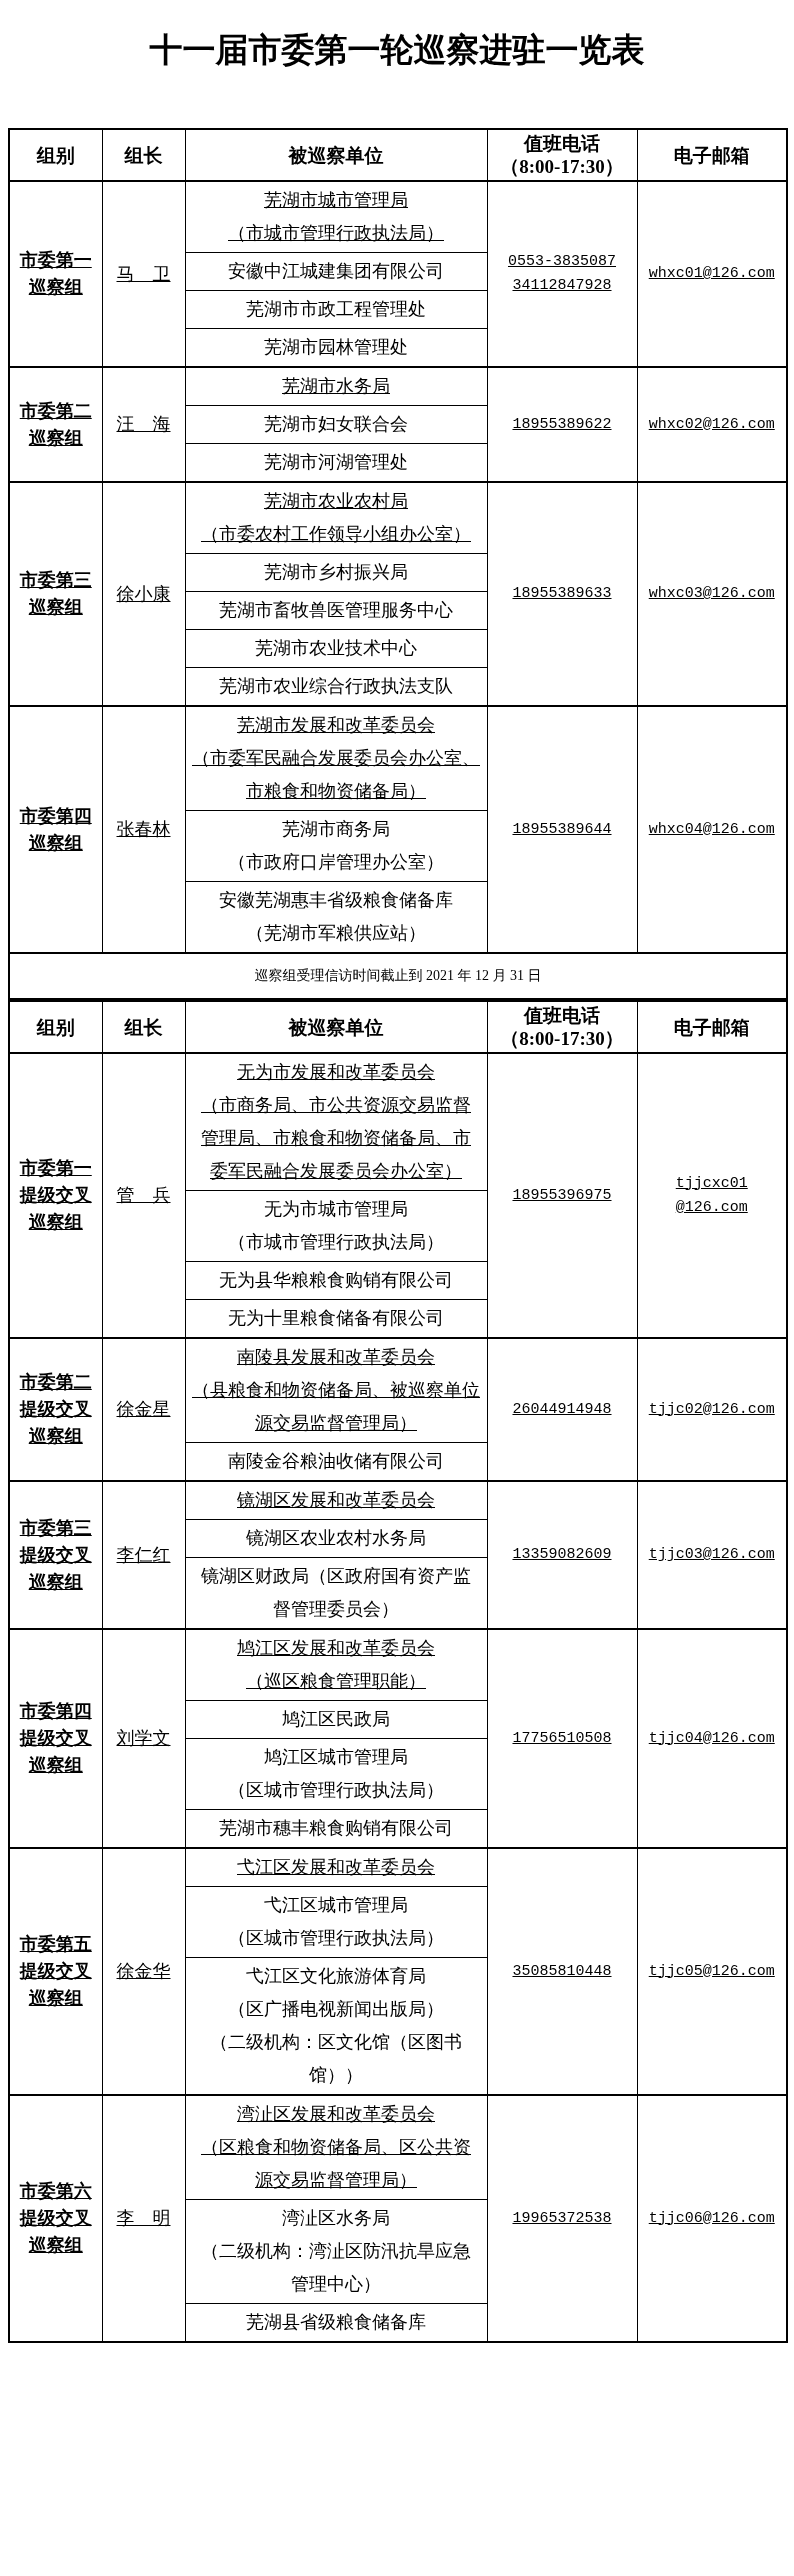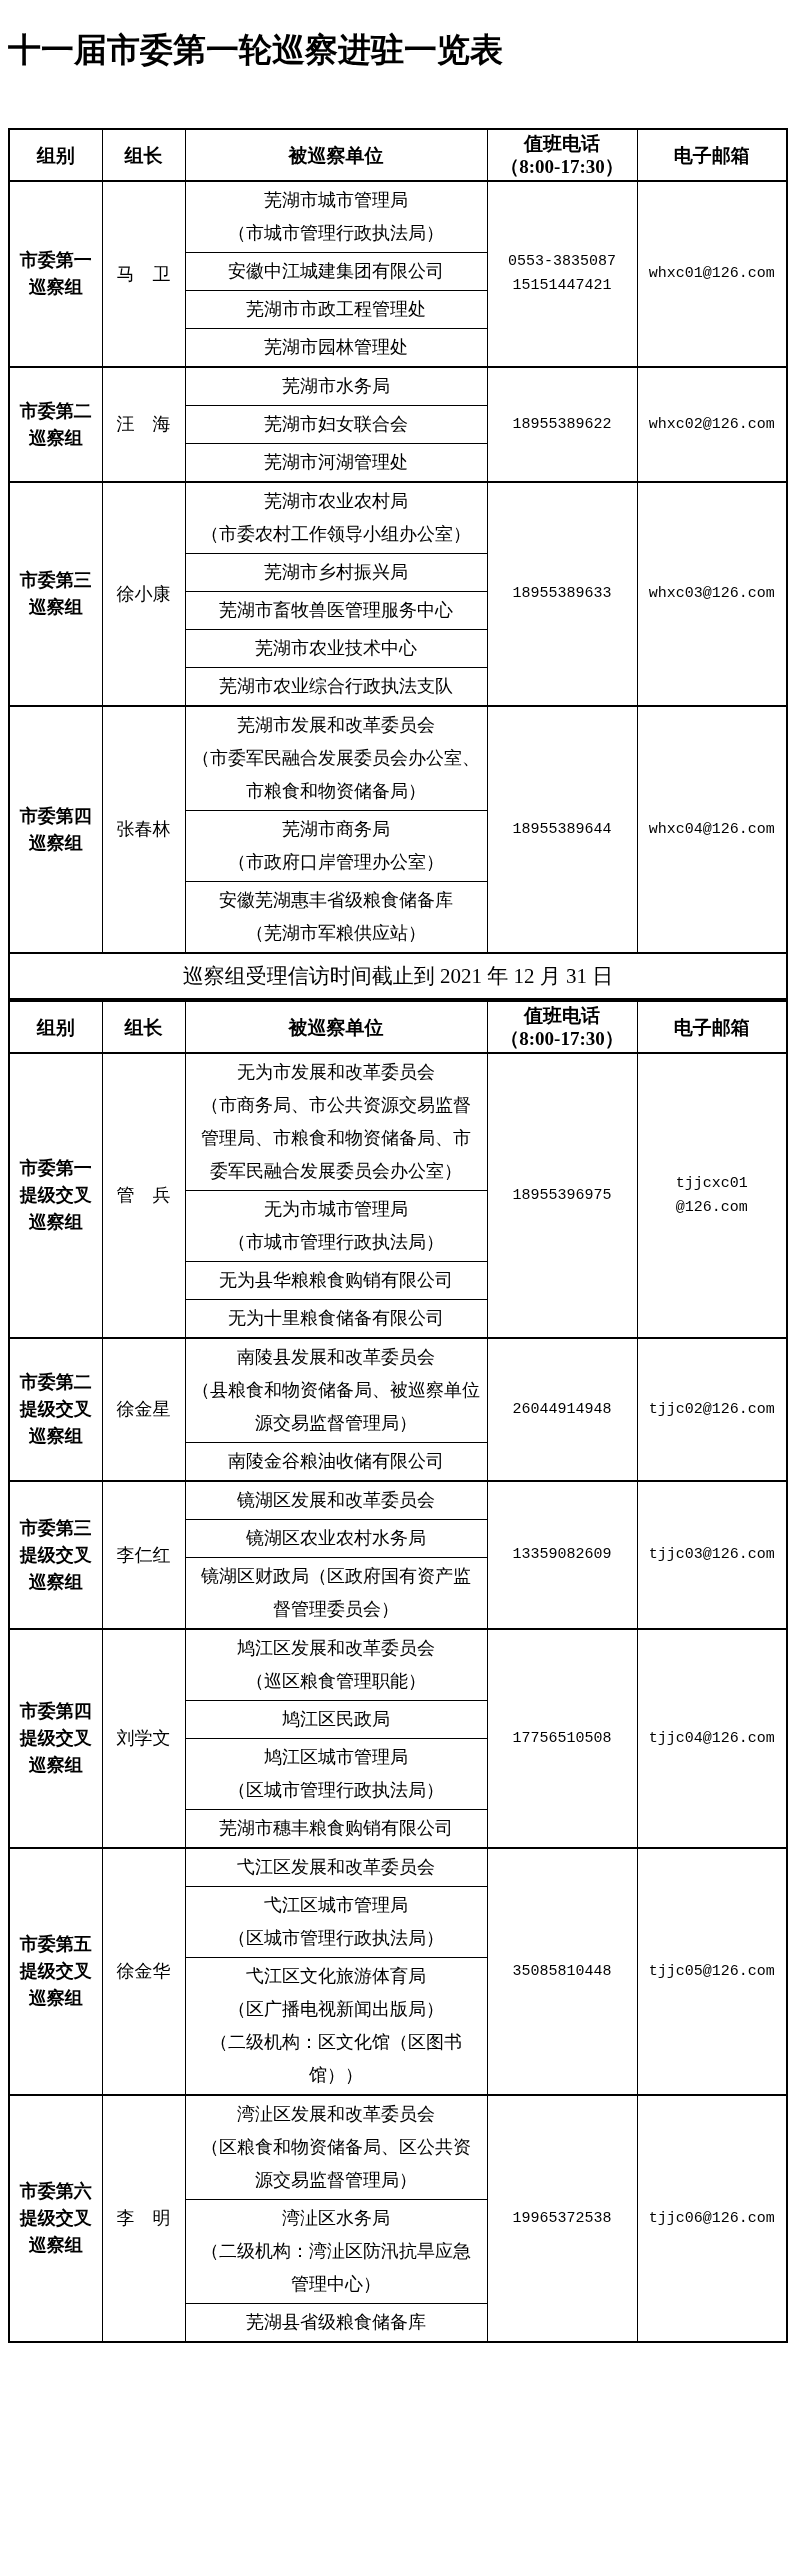--- a/index.html
+++ b/index.html
@@ -6,20 +6,21 @@
   html, body { margin: 0; padding: 0; }
   body {
     width: 794px;
     background: #ffffff;
     color: #000000;
     font-family: "Liberation Serif", "DejaVu Serif", serif;
   }
   .page { width: 794px; padding: 0 8px 60px 8px; }
 
   .table-title {
+    text-align: center;
     font-weight: bold;
     white-space: pre-line;
     color: #000;
   }
   #title-1 { font-size: 33px; line-height: 44px; margin: 28px 0 56px 0; }
   #title-2 { font-size: 35px; line-height: 54px; margin: 95px 0 50px 0; }
 
   table.roster {
     width: 100%;
     border-collapse: collapse;
@@ -41,25 +42,25 @@
     border-bottom: 2px solid #000;
   }
   .roster td { font-size: 18px; line-height: 33px; }
   .roster td.group { font-weight: bold; line-height: 27px; margin-left: 32px; }
   .roster td.leader { line-height: 27px; margin-top: 44px; }
   .roster td.phone, .roster td.email {
     font-family: "Liberation Mono", "DejaVu Sans Mono", monospace;
     font-size: 15px;
     line-height: 24px;
   }
-  .roster tr.group-start td { border-top: 2px solid #000; }
+  .roster tr.group-start td { border-top: 2px solid #000; text-decoration: underline; }
   .roster tfoot td.footer {
     border-top: 2px solid #000;
     height: 46px;
-    font-size: 21px;
+    font-size: 14px;
     line-height: 24px;
   }
   col.c-group  { width: 93px; }
   col.c-leader { width: 83px; }
   col.c-units  { width: 302px; }
   col.c-phone  { width: 150px; }
   col.c-email  { width: 150px; }
 </style>
 </head>
 <body>
@@ -86,21 +87,21 @@
         </tr>
       </thead>
       <tbody>
         <tr class="group-start">
           <td class="group" rowspan="4">市委第一
 巡察组</td>
           <td class="leader" rowspan="4">马　卫</td>
           <td class="unit">芜湖市城市管理局
 （市城市管理行政执法局）</td>
           <td class="phone" rowspan="4">0553-3835087
-15151447421</td>
+34112847928</td>
           <td class="email" rowspan="4">whxc01@126.com</td>
         </tr>
         <tr>
           <td class="unit">安徽中江城建集团有限公司</td>
         </tr>
         <tr>
           <td class="unit">芜湖市市政工程管理处</td>
         </tr>
         <tr>
           <td class="unit">芜湖市园林管理处</td>

